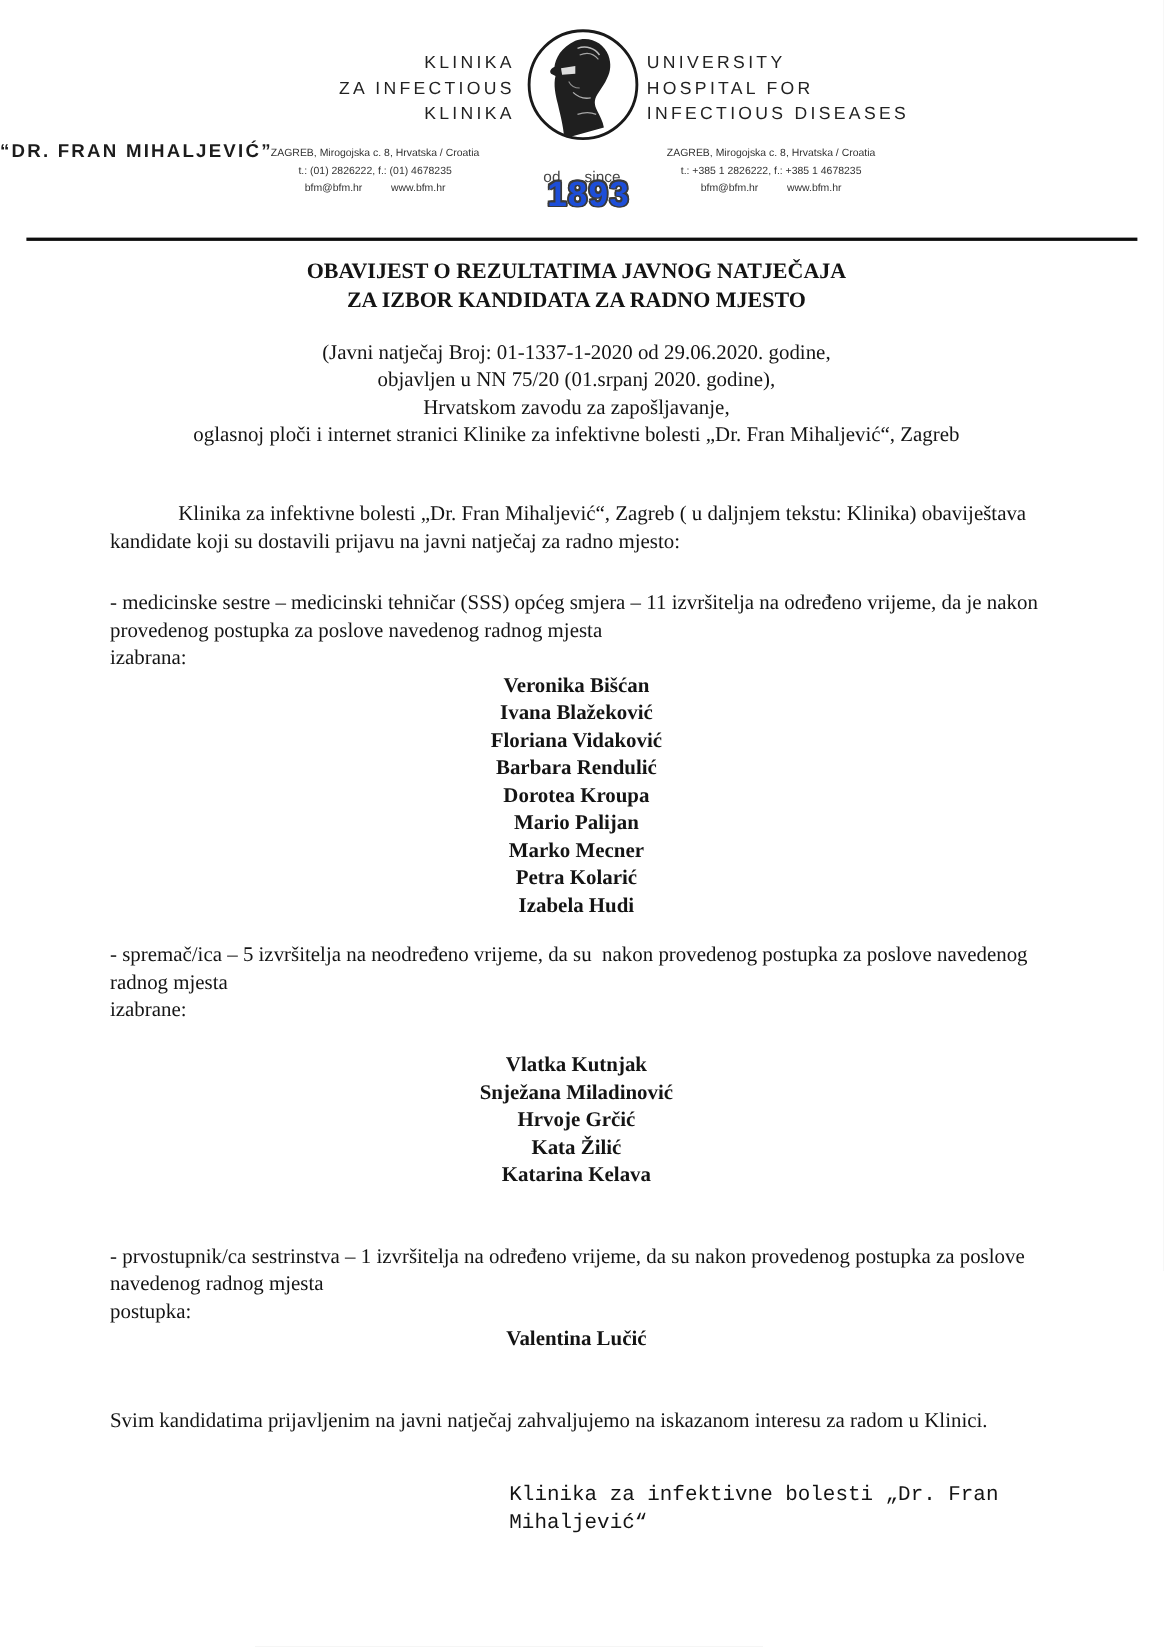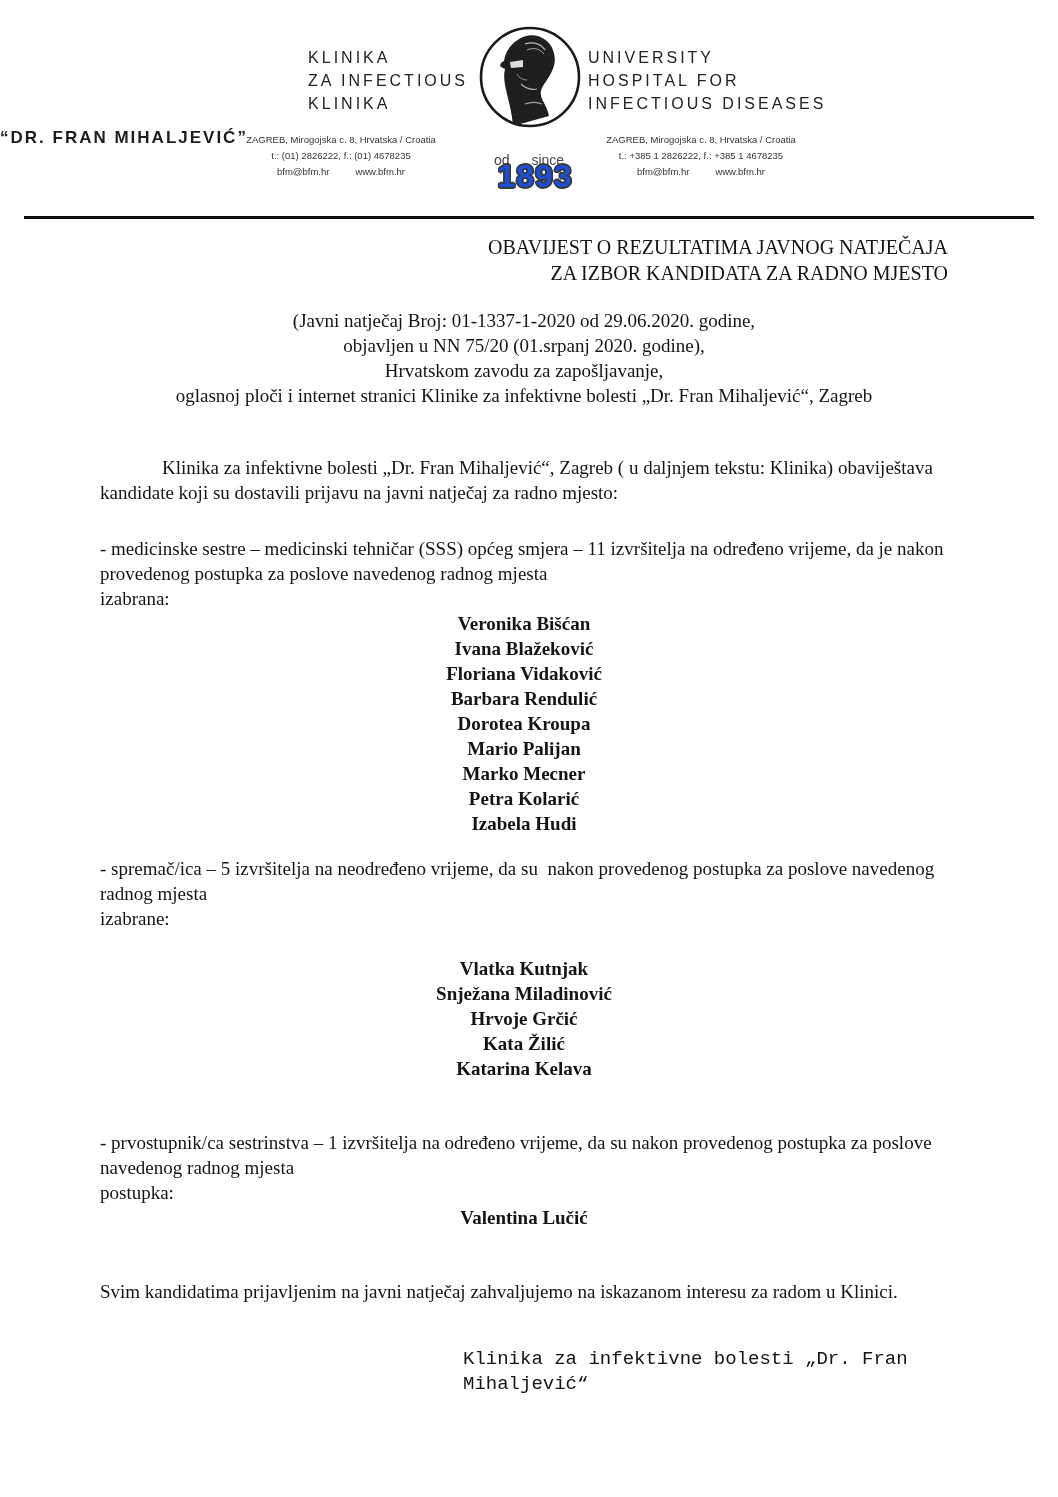--- a/index.html
+++ b/index.html
@@ -23,21 +23,21 @@
     color: #2b2b2b;
   }
   .lh-name {
     position: absolute;
     top: 46px;
     font-size: 16px;
     line-height: 23px;
     letter-spacing: 3px;
     color: #222;
   }
-  .lh-name.hr { right: 590px; }
+  .lh-name.hr { right: 590px; text-align: right; }
   .lh-name.en { left: 588px; text-align: left; }
   .lh-logo {
     position: absolute;
     left: 477px;
     top: 24px;
     width: 106px;
     height: 106px;
   }
   .dr-name {
     position: absolute;
@@ -84,21 +84,21 @@
   }
 
   .rule { height: 3px; background: #0d0d0d; margin: 0 24px; }
 
   
   .doc {
     padding: 15px 110px 0 100px;
     font-size: 19px;
     line-height: 25px;
   }
-  .doc-title { text-align: right; font-weight: normal; font-size: 20px; line-height: 26px; }
+  .doc-title { text-align: center; font-weight: bold; font-size: 20px; line-height: 26px; }
   .notice { text-align: center; margin-top: 22px; }
   .intro { margin-top: 47px; text-indent: 62px; white-space: pre-wrap; }
   .section-lead { white-space: pre-wrap; }
   .sec-1 .section-lead { margin-top: 31px; }
   .sec-2 .section-lead { margin-top: 20px; }
   .sec-3 .section-lead { margin-top: 49px; }
   .names { text-align: center; font-weight: bold; }
   .sec-2 .names { margin-top: 25px; }
   .closing { margin-top: 49px; }
   .signature { margin-top: 43px; padding-left: 363px; font-family: Liberation Mono, monospace; }

